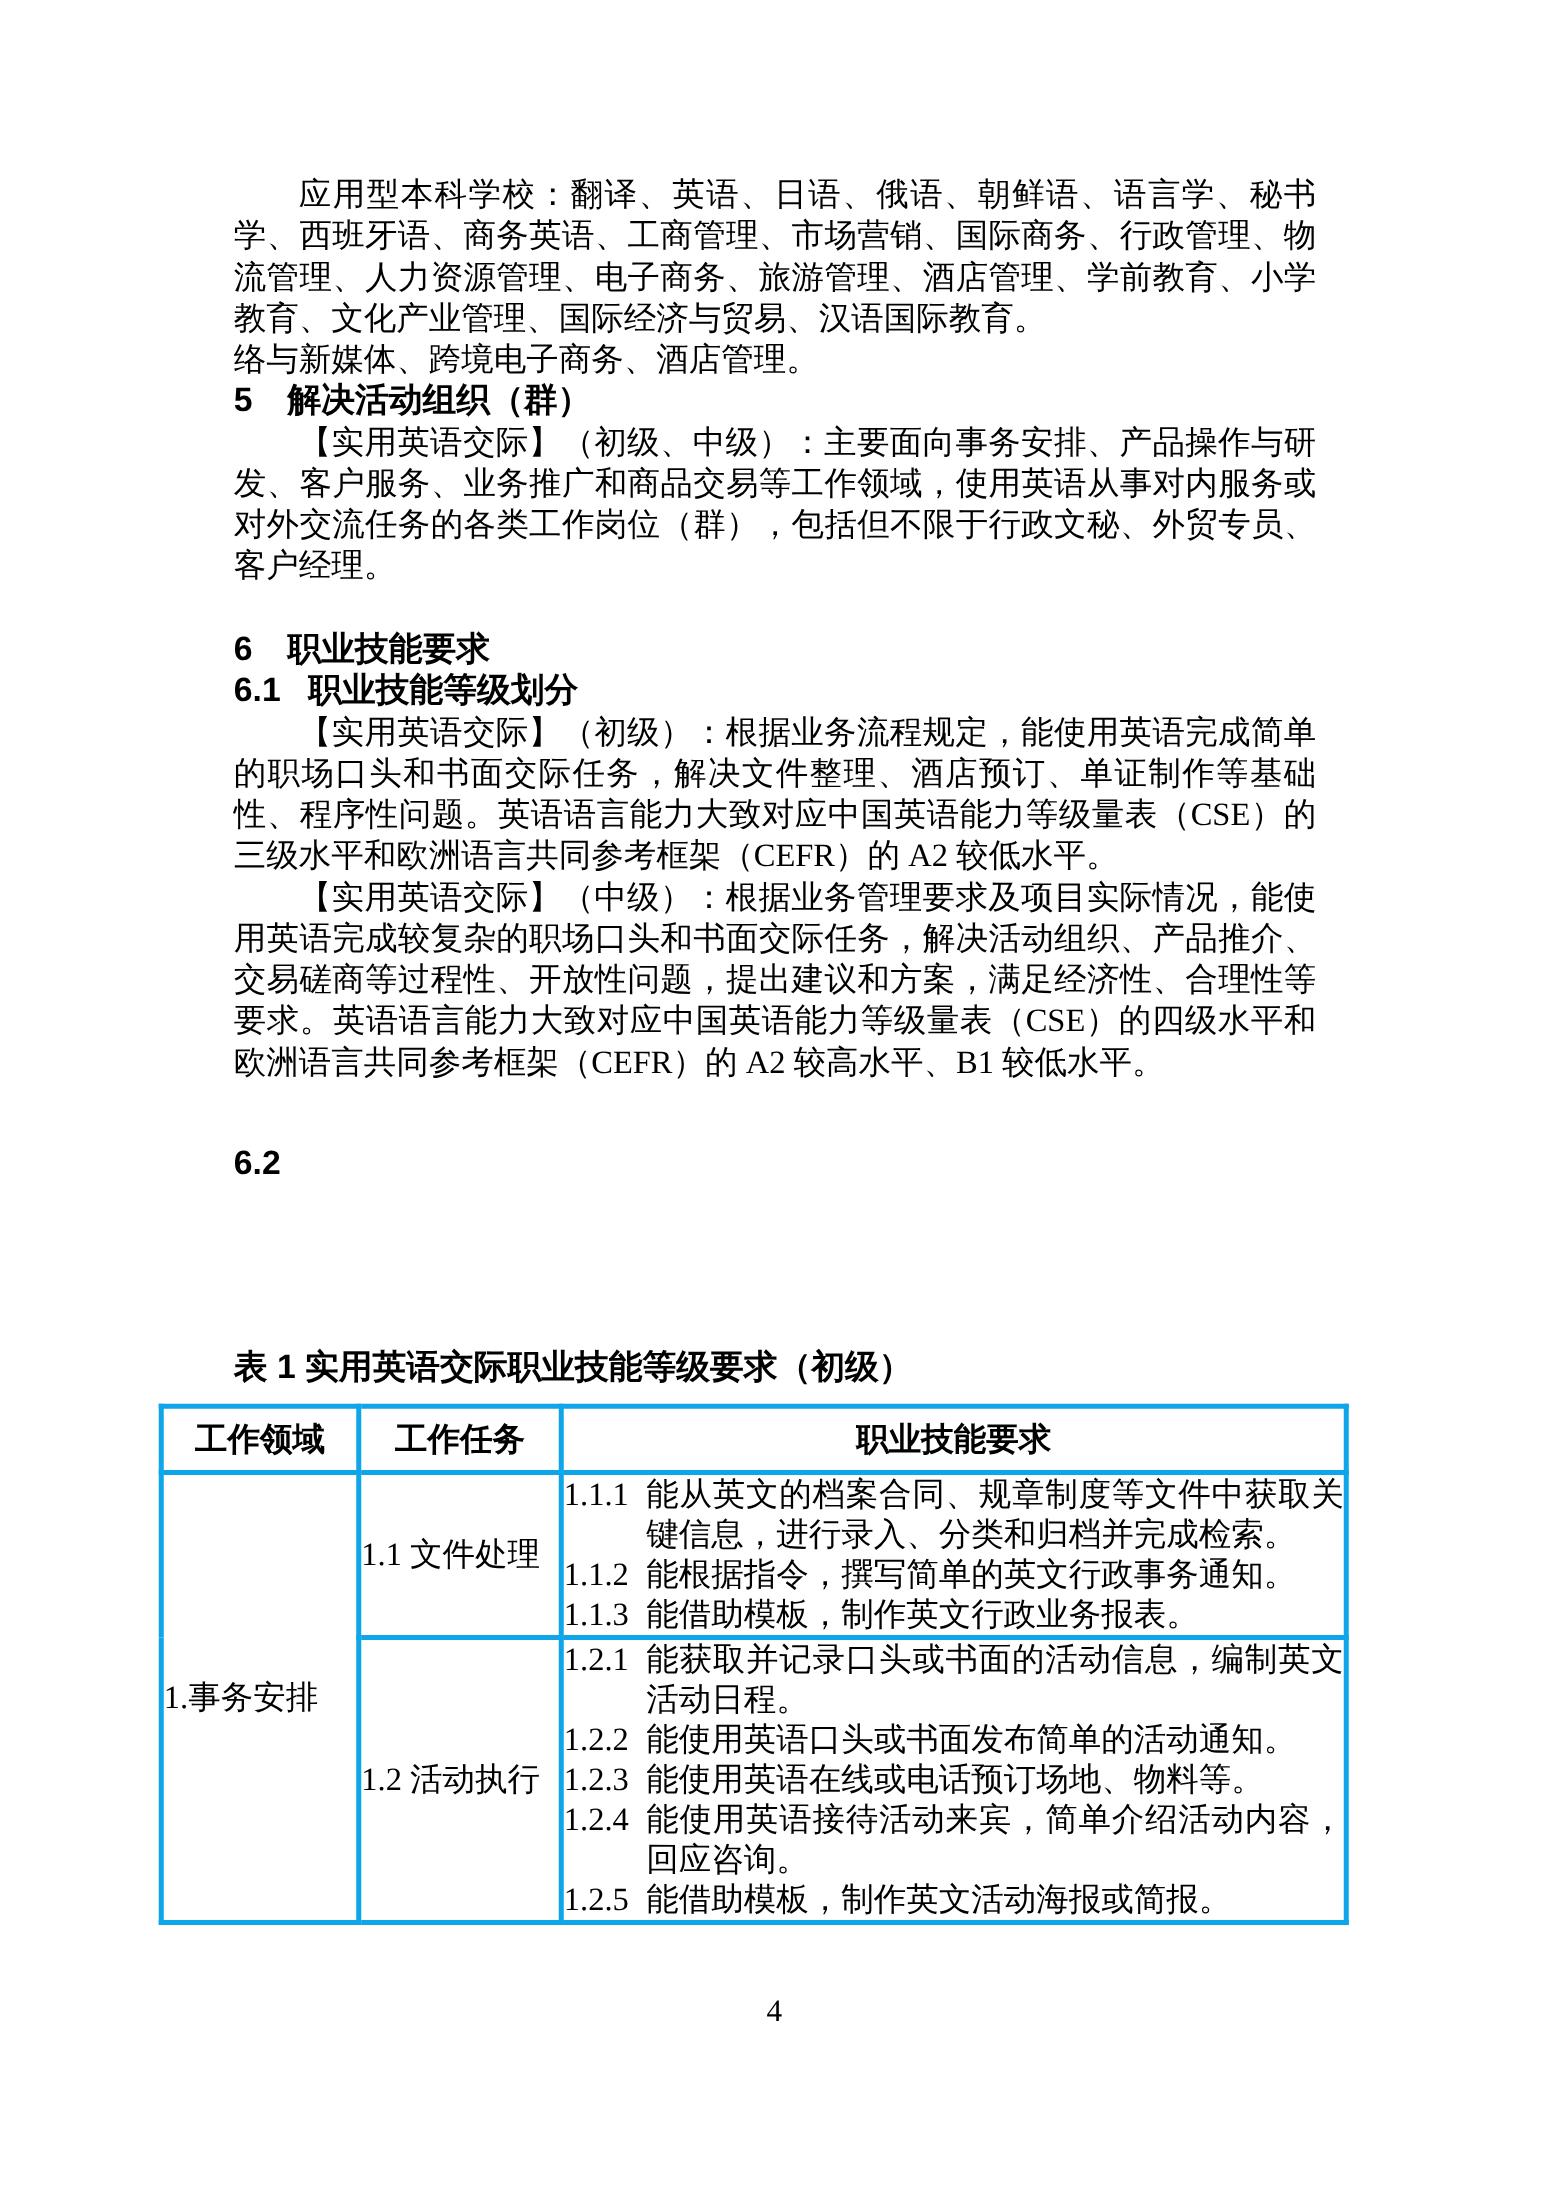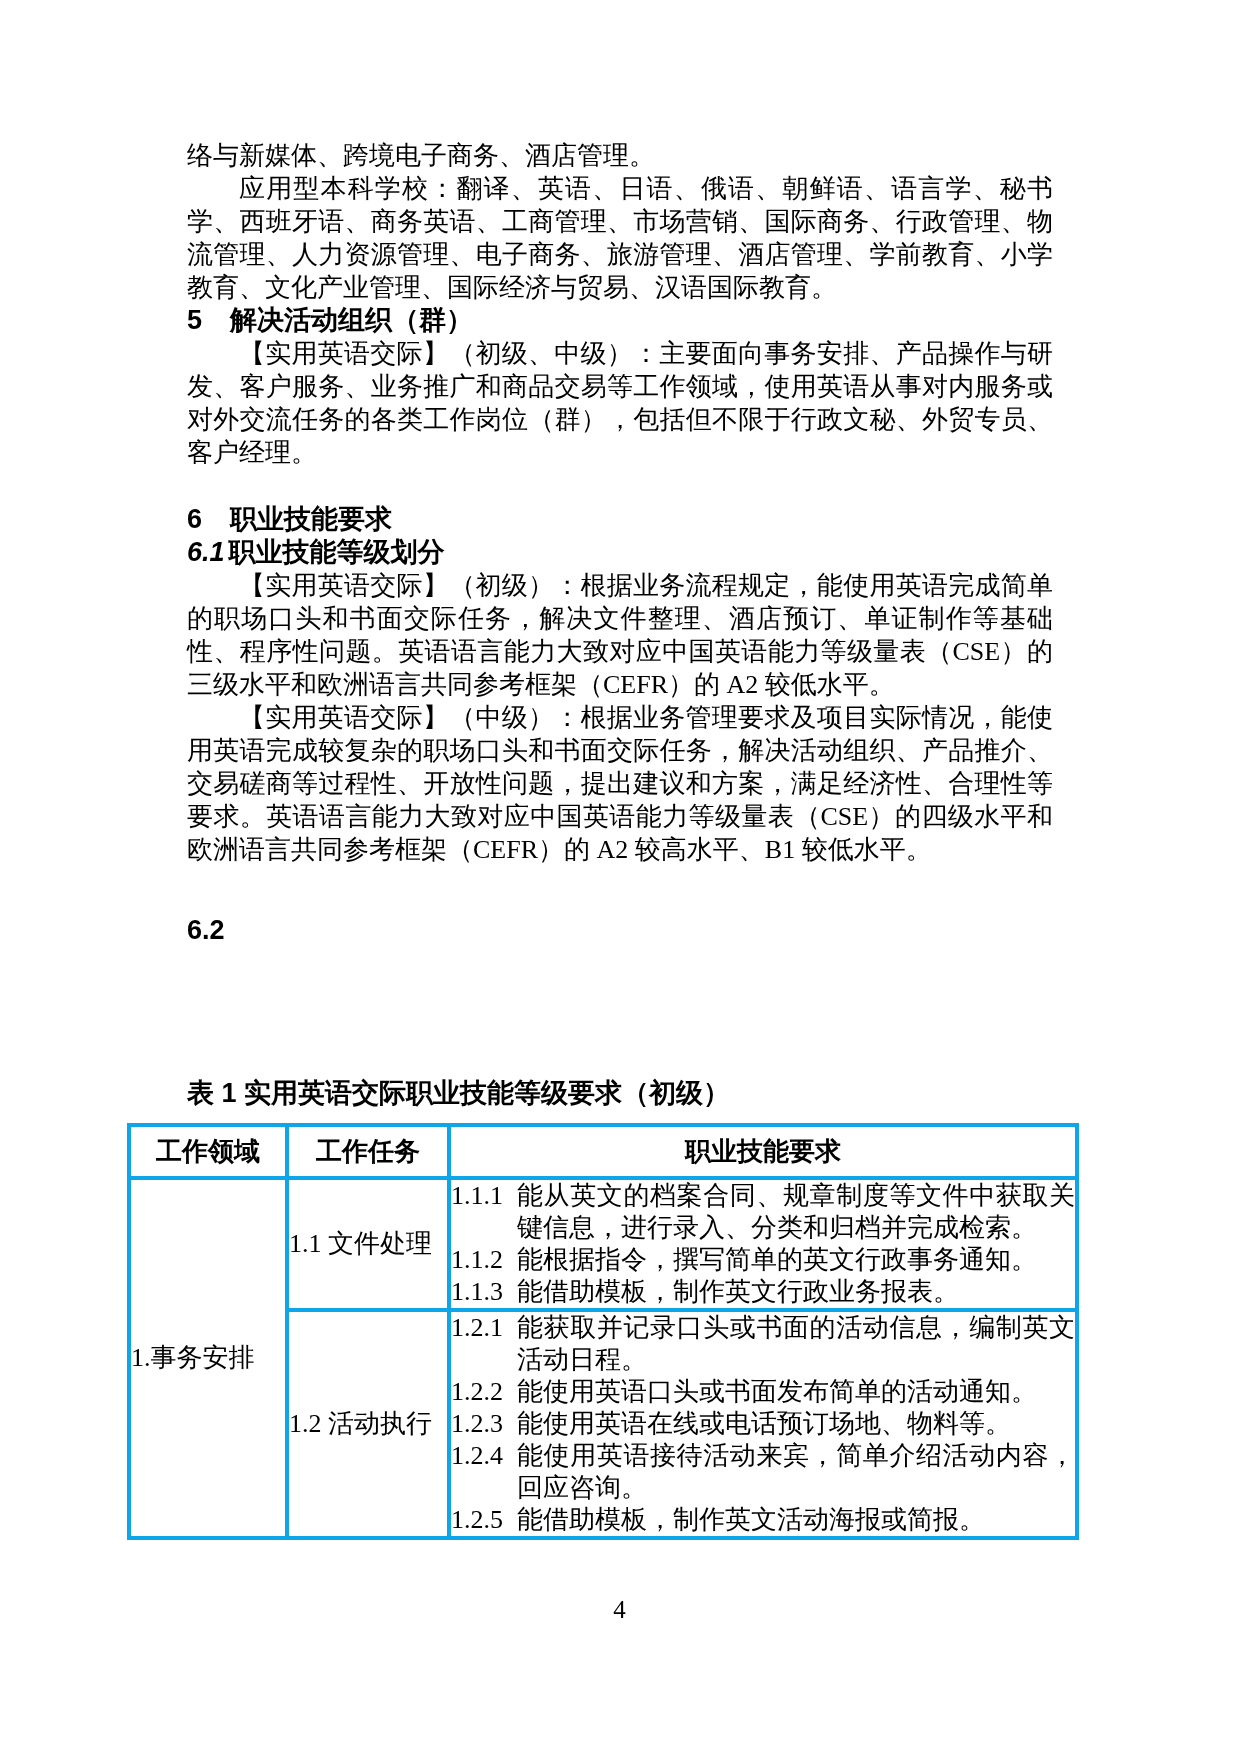--- a/index.html
+++ b/index.html
@@ -24,21 +24,21 @@
     margin:0;
     font-family:"Liberation Sans","DejaVu Sans",sans-serif;
     font-weight:bold;
     font-size:27px;
     line-height:33px;
     display:flex;
     align-items:baseline;
   }
   .sec-h .num { flex:0 0 auto; }
   .gap-wide .num { margin-right:28px; }
-  .gap-narrow .num { margin-right:4px;font-style:italic; }
+  .gap-narrow .num { margin-right:22px; }
   .gap-xwide .num { margin-right:32px; }
   .h6 { margin-top:34px; }
   .h62 { margin-top:48px; }
   .table-caption {
     margin-top:130px;
     text-align:left;
     font-family:"Liberation Sans","DejaVu Sans",sans-serif;
     font-weight:bold;
     font-size:27px;
     line-height:33px;
@@ -91,22 +91,22 @@
     font-size:25px;
     line-height:30px;
   }
 </style>
 </head>
 <body>
 
 <div class="page">
   <div class="content">
 
+    <p class="para indent">应用型本科学校：翻译、英语、日语、俄语、朝鲜语、语言学、秘书学、西班牙语、商务英语、工商管理、市场营销、国际商务、行政管理、物流管理、人力资源管理、电子商务、旅游管理、酒店管理、学前教育、小学教育、文化产业管理、国际经济与贸易、汉语国际教育。</p>
     <p class="para">络与新媒体、跨境电子商务、酒店管理。</p>
-    <p class="para indent">应用型本科学校：翻译、英语、日语、俄语、朝鲜语、语言学、秘书学、西班牙语、商务英语、工商管理、市场营销、国际商务、行政管理、物流管理、人力资源管理、电子商务、旅游管理、酒店管理、学前教育、小学教育、文化产业管理、国际经济与贸易、汉语国际教育。</p>
 
     <div class="sec-h gap-wide">
       <span class="num">5</span>
       <span class="ttl">解决活动组织（群）</span>
     </div>
     <p class="para indent">【实用英语交际】（初级、中级）：主要面向事务安排、产品操作与研发、客户服务、业务推广和商品交易等工作领域，使用英语从事对内服务或对外交流任务的各类工作岗位（群），包括但不限于行政文秘、外贸专员、客户经理。</p>
 
     <div class="sec-h gap-wide h6">
       <span class="num">6</span>
       <span class="ttl">职业技能要求</span>

